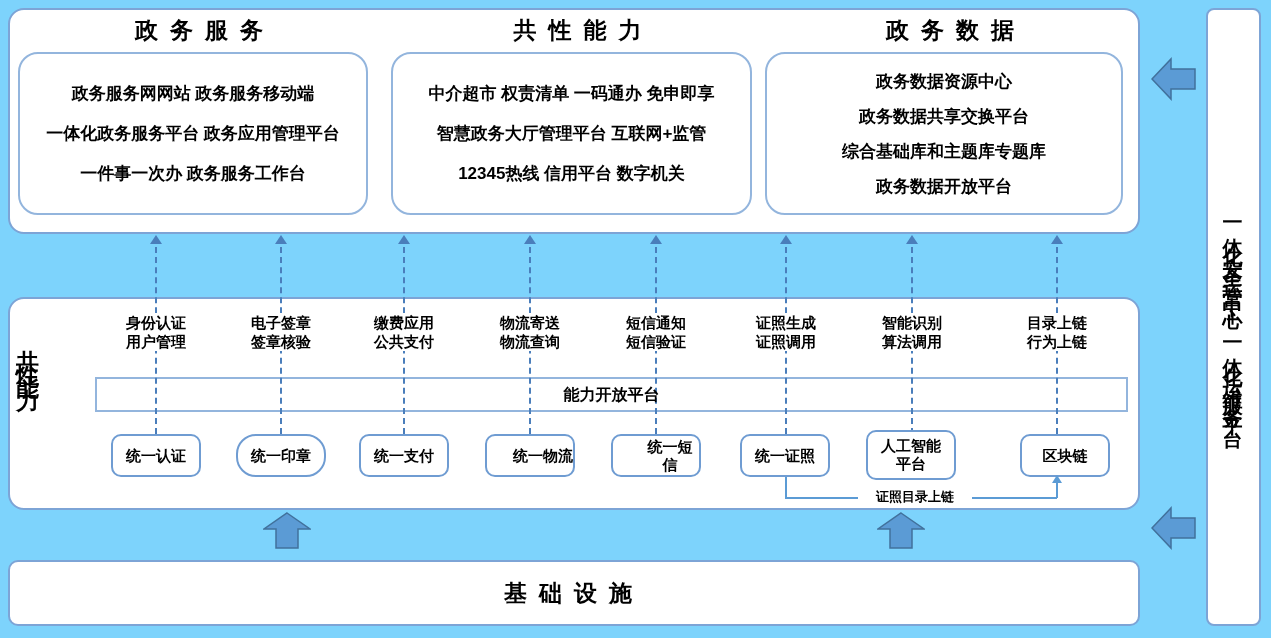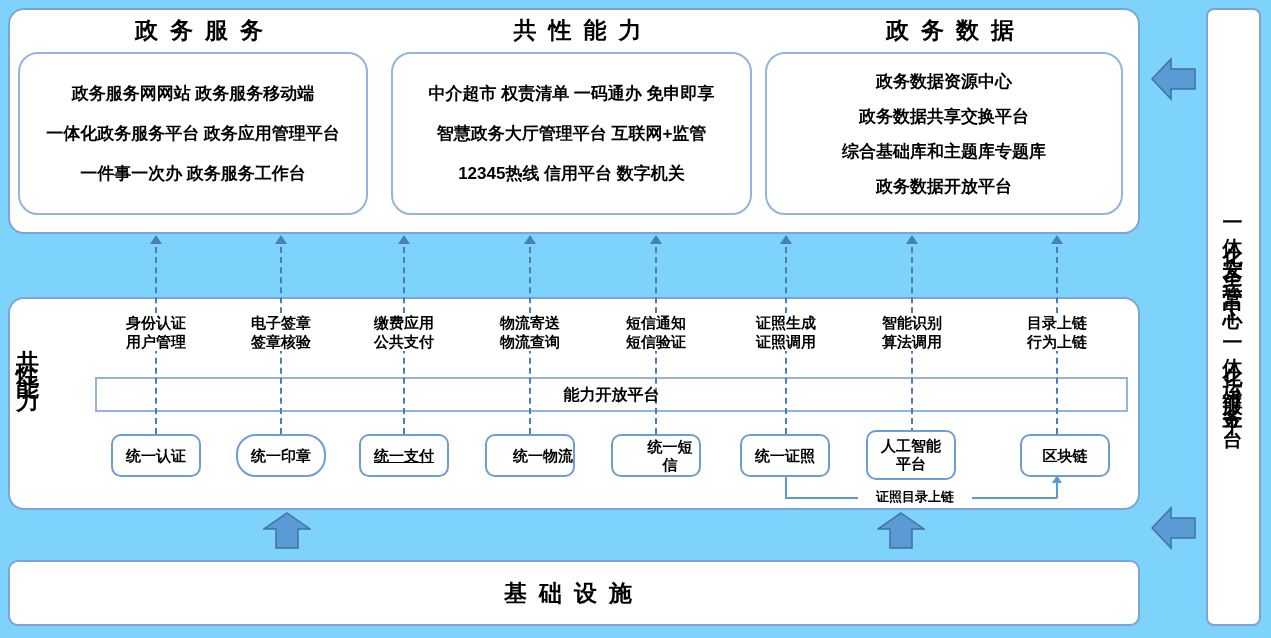--- a/index.html
+++ b/index.html
@@ -123,21 +123,21 @@
 证照调用</div>
   <div class="col-label" style="left:857px;">智能识别
 算法调用</div>
   <div class="col-label" style="left:1002px;text-align:center;">目录上链
 行为上链</div>
 
   <div class="open-bar-text">能力开放平台</div>
 
   <div class="cap-box" style="left:111px;">统一认证</div>
   <div class="cap-box" style="left:236px;border-radius:20px;">统一印章</div>
-  <div class="cap-box" style="left:359px;text-decoration:underline;">统一支付</div>
+  <div class="cap-box" style="left:359px;">统一支付</div>
   <div class="cap-box" style="left:485px;padding-left:26px;">统一物流</div>
   <div class="cap-box" style="left:611px;padding-left:28px;">统一短信</div>
   <div class="cap-box" style="left:740px;">统一证照</div>
   <div class="cap-box ai-box" style="left:866px;">人工智能
 平台</div>
   <div class="cap-box" style="left:1020px;">区块链</div>
 
   <div class="conn" style="left:785px;top:477px;width:2px;height:21px;"></div>
   <div class="conn" style="left:785px;top:497px;width:272px;height:2px;"></div>
   <div class="conn" style="left:1056px;top:482px;width:2px;height:16px;"></div>

